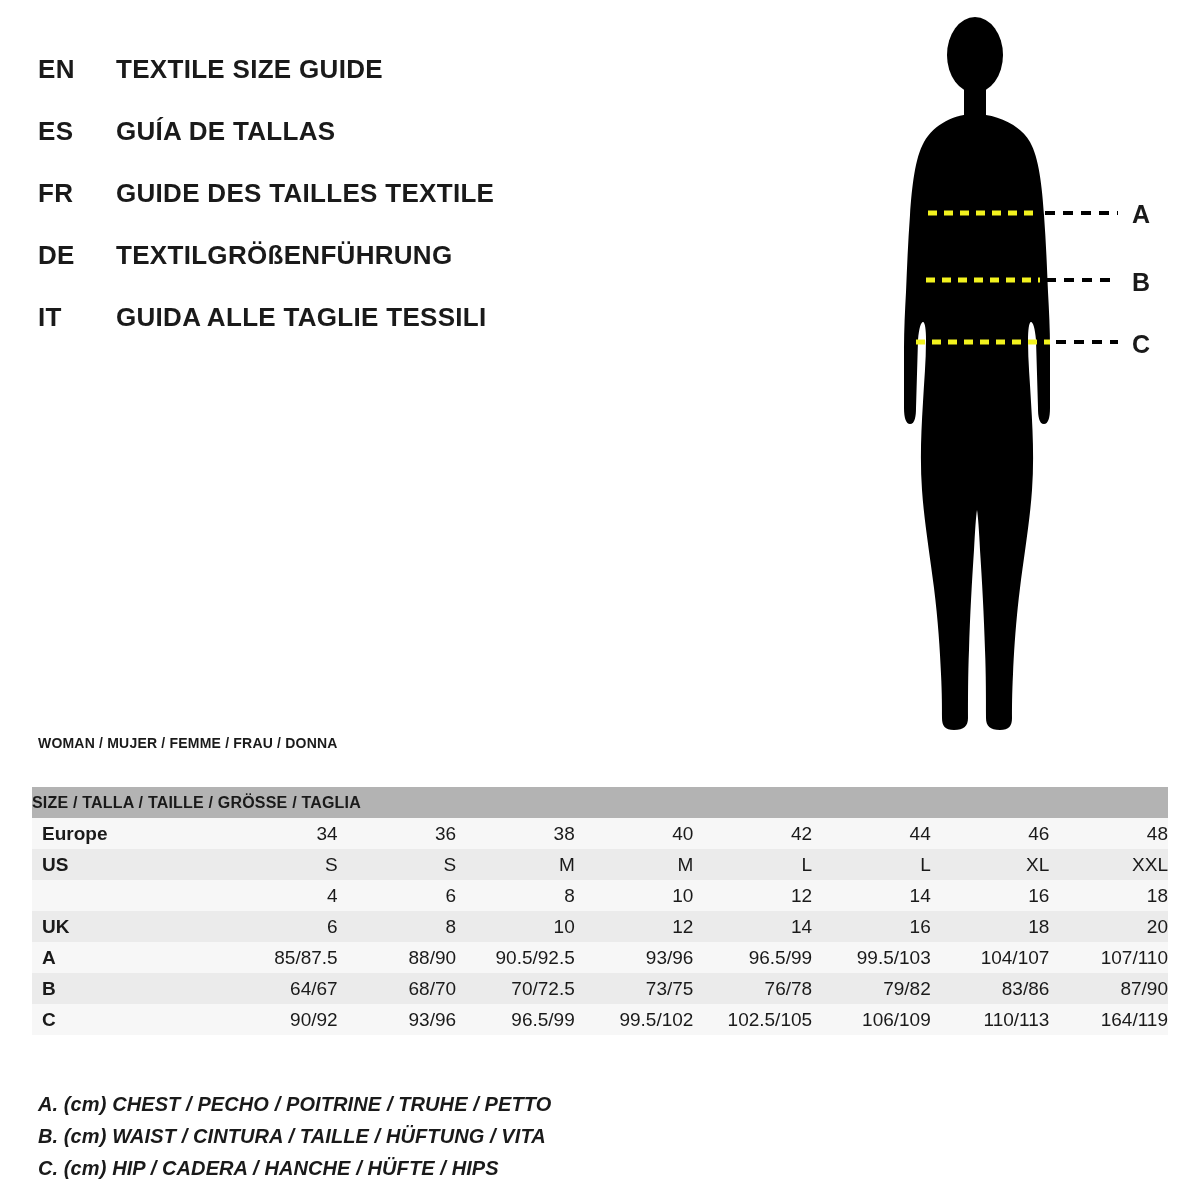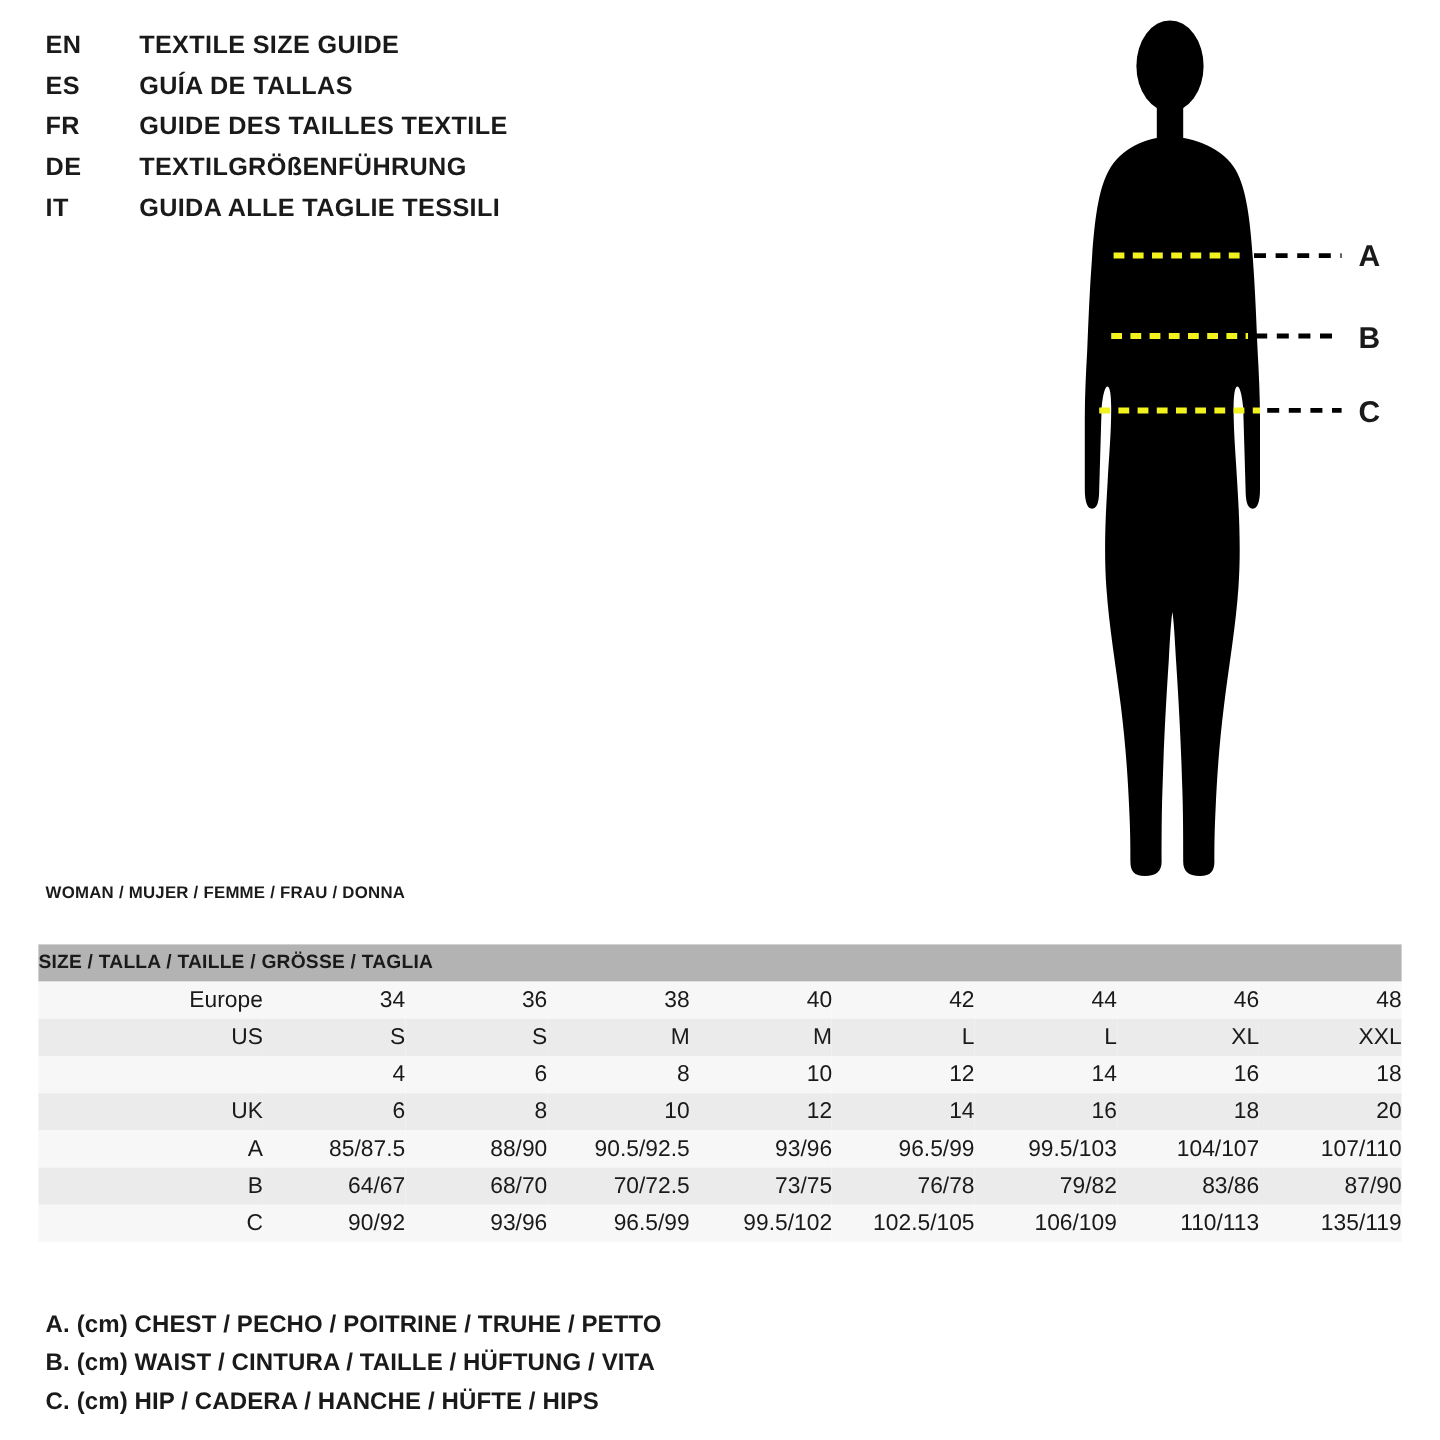--- a/index.html
+++ b/index.html
@@ -20,24 +20,25 @@
   #title-block {
     position: absolute;
     left: 38px;
     top: 26px;
     width: 620px;
   }
   .title-row {
     display: flex;
     align-items: baseline;
     height: 34px;
-    font-size: 21px;
+    font-size: 26px;
     font-weight: bold;
     letter-spacing: 0.3px;
     color: #1a1a1a;
+    margin-top: 28px;
   }
   .title-lang {
     width: 78px;
     flex: 0 0 78px;
   }
   .title-text {
     flex: 1 1 auto;
   }
 
   
@@ -95,34 +96,35 @@
     font-weight: bold;
     font-size: 16px;
     padding-left: 10px;
     letter-spacing: 0.2px;
   }
   .row-shaded { background: #ebebeb; }
   .row-plain  { background: #f7f7f7; }
   .cell-label {
     width: 178px;
     padding-left: 10px !important;
-    text-align: right;
-    font-weight: normal;
+    text-align: left;
+    font-weight: bold;
   }
   .cell-val {
     text-align: right;
     width: 119px;
   }
 
   
   #footnotes {
     position: absolute;
     left: 38px;
     top: 1088px;
     width: 800px;
+    font-style: italic;
   }
   .footnote {
     font-size: 20px;
     font-weight: bold;
     height: 32px;
     line-height: 32px;
     letter-spacing: 0.1px;
   }
 </style>
 </head>
@@ -300,21 +302,21 @@
 
     <tr class="row-plain">
       <td class="cell-label">C</td>
       <td class="cell-val">90/92</td>
       <td class="cell-val">93/96</td>
       <td class="cell-val">96.5/99</td>
       <td class="cell-val">99.5/102</td>
       <td class="cell-val">102.5/105</td>
       <td class="cell-val">106/109</td>
       <td class="cell-val">110/113</td>
-      <td class="cell-val">135/119</td>
+      <td class="cell-val">164/119</td>
     </tr>
   </tbody>
 </table>
 
 <div id="footnotes">
   <div class="footnote">A. (cm) CHEST / PECHO / POITRINE / TRUHE / PETTO</div>
   <div class="footnote">B. (cm) WAIST / CINTURA / TAILLE / HÜFTUNG / VITA</div>
   <div class="footnote">C. (cm) HIP / CADERA / HANCHE / HÜFTE / HIPS</div>
 </div>
 

